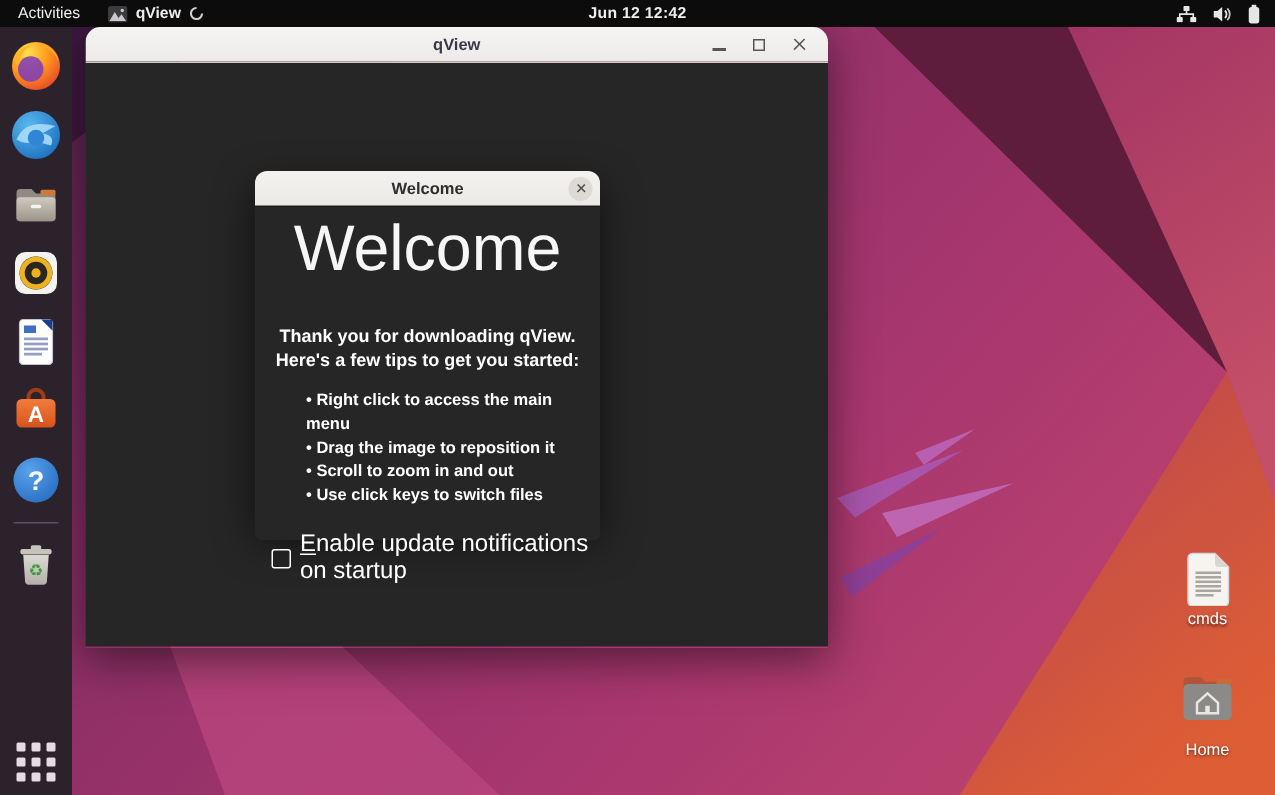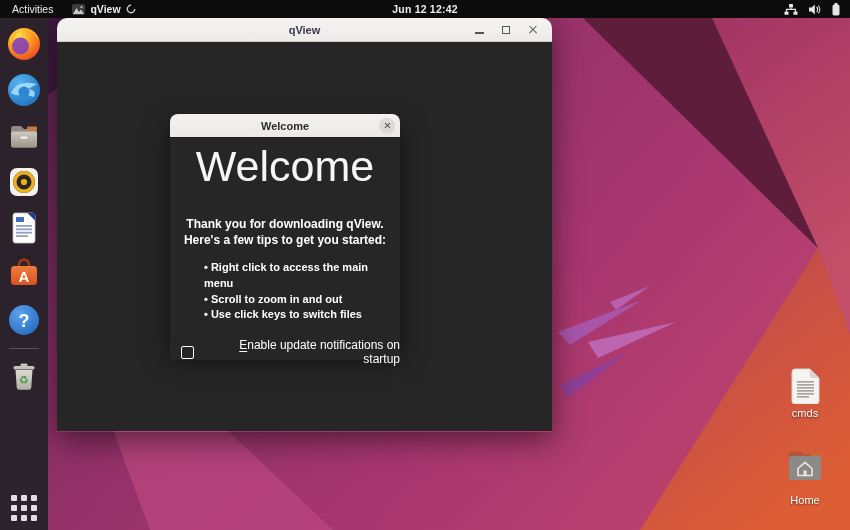--- a/index.html
+++ b/index.html
@@ -99,21 +99,21 @@
     font-size:43px; font-weight:400; color:#f6f6f6; line-height:1.15;
   }
   .dlg-intro { margin-top:26px; text-align:center; font-size:12px; font-weight:700; line-height:1.3; }
   .dlg-tips { margin:11px 0 15px 34px; list-style:none; font-size:11px; font-weight:700; line-height:1.45; }
   .dlg-tips li::before { content:"\2022\00a0"; }
   .dlg-checkrow { margin-top:auto; display:flex; align-items:center; gap:6px; padding:0 0 12px 11px; }
   .checkbox {
     width:13px; height:13px; border:1.5px solid #fff; border-radius:2px;
     background:transparent; position:relative; flex:none;
   }
-  .check-label { font-size:12px;text-align:right; }
+  .check-label { font-size:16px; }
   .check-label u { text-underline-offset:1.5px; }
 
   
   .desktop-icon {
     position:absolute; width:64px; z-index:5;
     display:flex; flex-direction:column; align-items:center; gap:3px;
   }
   .desktop-icon .di-label {
     font-size:11px; color:#fff; text-shadow:0 1px 2px rgba(0,0,0,.65);
   }
@@ -326,20 +326,21 @@
         <span class="dlg-close"><i></i></span>
       </div>
       <div class="dlg-body">
         <div class="dlg-heading">Welcome</div>
         <div class="dlg-intro">
           <div>Thank you for downloading qView.</div>
           <div>Here's a few tips to get you started:</div>
         </div>
         <ul class="dlg-tips">
           <li>Right click to access the main menu</li>
+          <li>Drag the image to reposition it</li>
           <li>Scroll to zoom in and out</li>
           <li>Use click keys to switch files</li>
         </ul>
         <div class="dlg-checkrow">
           <span class="checkbox" data-checked="false"></span>
           <span class="check-label"><u>E</u>nable update notifications on startup</span>
         </div>
       </div>
     </div>
   </div>

